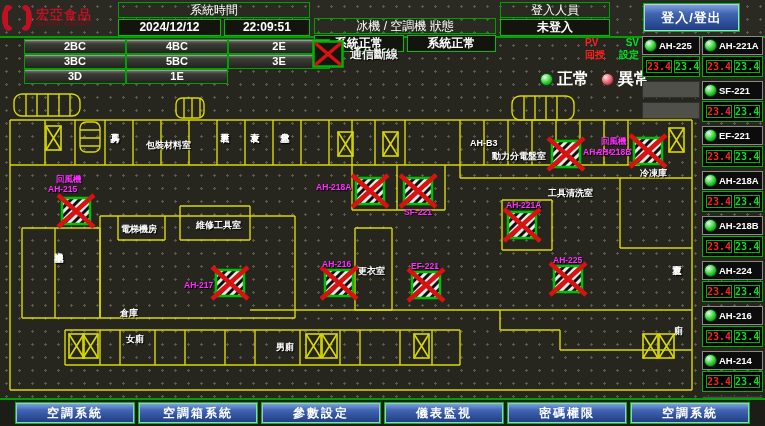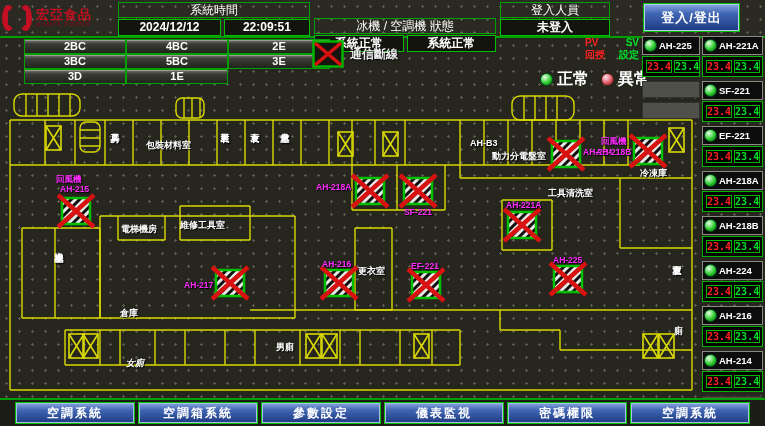--- a/index.html
+++ b/index.html
@@ -215,21 +215,21 @@
         <use href="#ahu" x="634" y="50"></use>
         <use href="#ahu" x="508" y="124"></use>
         <use href="#ahu" x="216" y="182"></use>
         <use href="#ahu" x="325" y="182"></use>
         <use href="#ahu" x="412" y="184"></use>
         <use href="#ahu" x="554" y="178"></use>
       </g>
     </svg>
 
     <div class="plan-label mag" style="left:56px;top:86px;">回風機</div>
-    <div class="plan-label mag" style="left:60px;top:96px;">AH-215</div>
+    <div class="plan-label mag" style="left:48px;top:96px;">AH-215</div>
     <div class="plan-label mag" style="left:316px;top:94px;">AH-218A</div>
     <div class="plan-label mag" style="left:404px;top:119px;">SF-221</div>
     <div class="plan-label mag" style="left:583px;top:59px;">AH-224</div>
     <div class="plan-label mag" style="left:601px;top:48px;">回風機</div>
     <div class="plan-label mag" style="left:596px;top:59px;">AH-218B</div>
     <div class="plan-label mag" style="left:506px;top:112px;">AH-221A</div>
     <div class="plan-label mag" style="left:184px;top:192px;">AH-217</div>
     <div class="plan-label mag" style="left:322px;top:171px;">AH-216</div>
     <div class="plan-label mag" style="left:411px;top:173px;">EF-221</div>
     <div class="plan-label mag" style="left:553px;top:167px;">AH-225</div>
@@ -237,24 +237,24 @@
     <div class="plan-label v" style="left:110px;top:38px;">工具房</div>
     <div class="plan-label" style="left:146px;top:52px;">包裝材料室</div>
     <div class="plan-label v" style="left:220px;top:38px;">男更衣</div>
     <div class="plan-label v" style="left:250px;top:38px;">女更衣</div>
     <div class="plan-label v" style="left:280px;top:38px;">休息室</div>
     <div class="plan-label" style="left:470px;top:50px;">AH-B3</div>
     <div class="plan-label" style="left:492px;top:63px;">動力分電盤室</div>
     <div class="plan-label" style="left:548px;top:100px;">工具清洗室</div>
     <div class="plan-label" style="left:640px;top:80px;">冷凍庫</div>
     <div class="plan-label" style="left:121px;top:136px;">電梯機房</div>
-    <div class="plan-label" style="left:180px;top:132px;">維修工具室</div>
+    <div class="plan-label" style="left:196px;top:132px;">維修工具室</div>
     <div class="plan-label" style="left:358px;top:178px;">更衣室</div>
     <div class="plan-label v" style="left:672px;top:170px;">更衣室</div>
-    <div class="plan-label" style="left:126px;top:270px;font-style:italic;">女廁</div>
+    <div class="plan-label" style="left:126px;top:246px;">女廁</div>
     <div class="plan-label" style="left:276px;top:254px;">男廁</div>
     <div class="plan-label" style="left:674px;top:238px;">廁</div>
     <div class="plan-label v" style="left:54px;top:158px;">冰水主機</div>
     <div class="plan-label" style="left:120px;top:220px;">倉庫</div>
   </div>
 
   <div class="ucol left">
     <div class="unit">
       <div class="uname">
         <span class="lamp small"></span>

